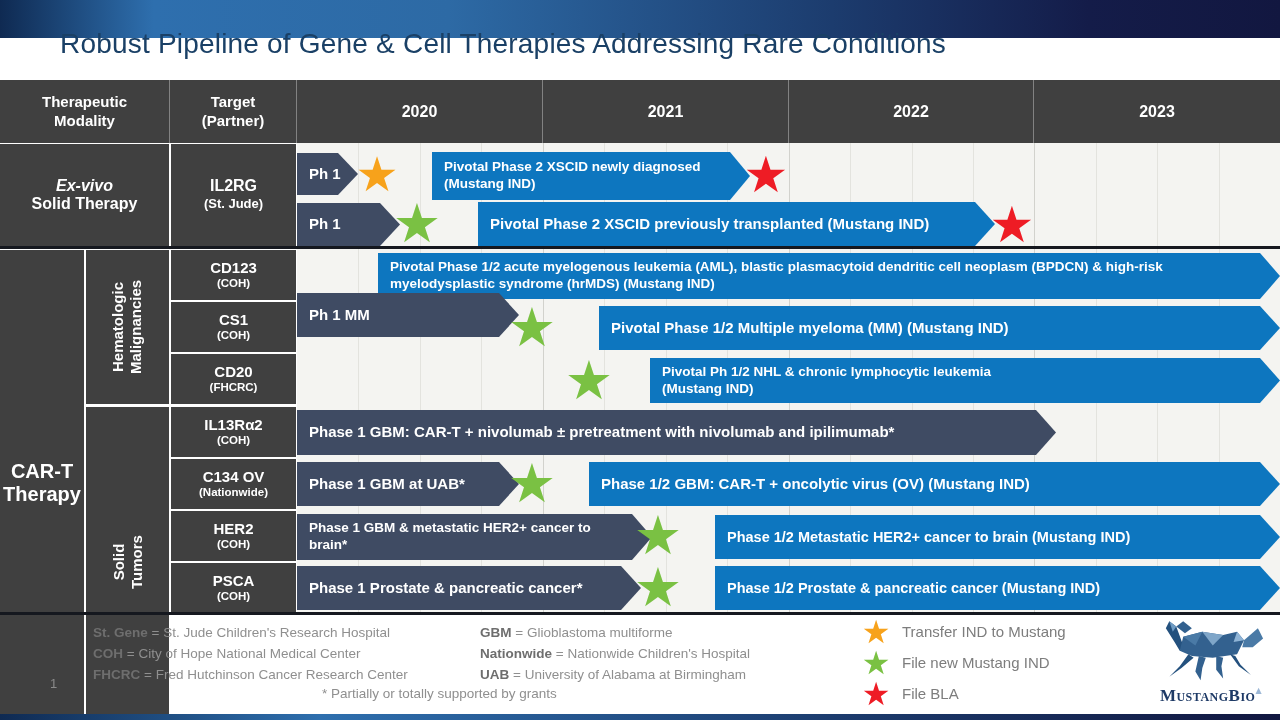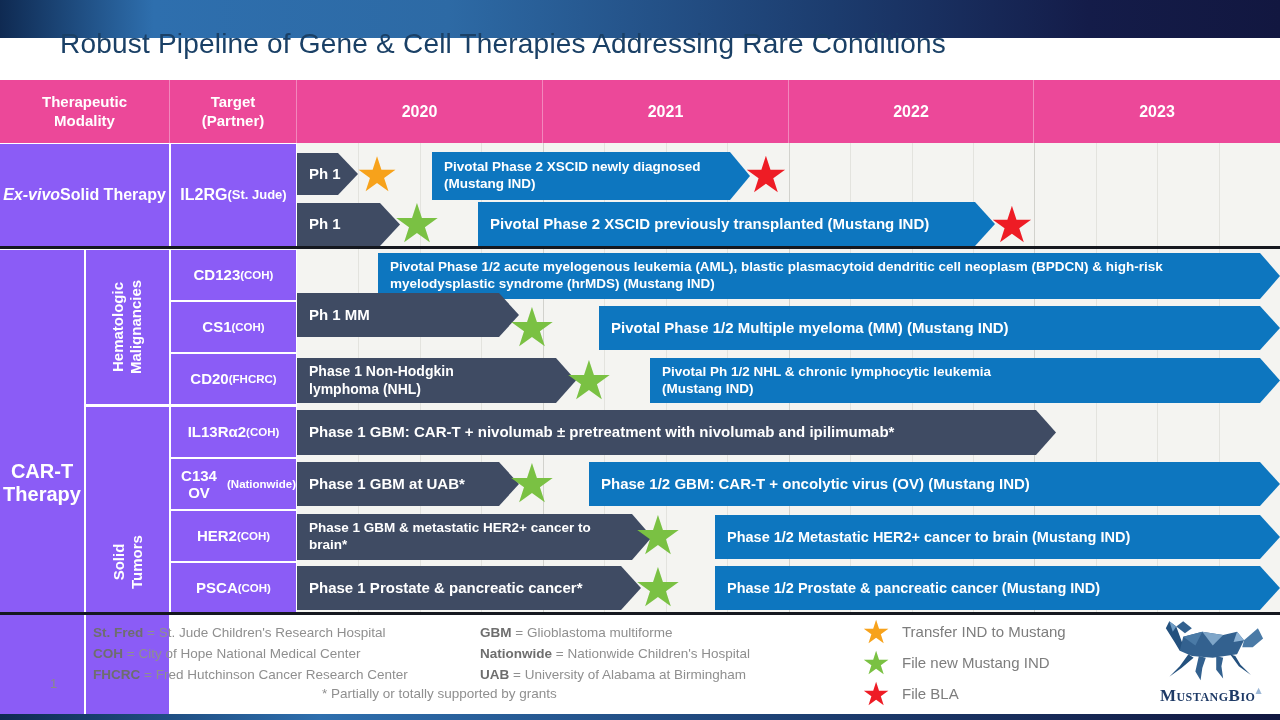--- a/index.html
+++ b/index.html
@@ -5,34 +5,34 @@
   html,body{margin:0;padding:0;background:#fff;}
   .slide{position:relative;width:1280px;height:720px;overflow:hidden;background:#ffffff;
          font-family:"Liberation Sans",sans-serif;-webkit-font-smoothing:antialiased;}
   .topbar{position:absolute;left:0;top:0;width:1280px;height:38px;
           background:linear-gradient(90deg,#0f2a52 0%,#2e6fae 12%,#2d6aa5 35%,#1c3c6e 65%,#141c49 85%,#121740 100%);}
   .bottombar{position:absolute;left:0;bottom:0;width:1280px;height:6px;
           background:linear-gradient(90deg,#0f2a52 0%,#2e6fae 25%,#1c3c6e 65%,#121740 100%);}
   .title{position:absolute;left:60px;top:28px;font-size:28px;color:#1a4066;letter-spacing:.2px;}
 
   
-  .thead{position:absolute;left:0;top:80px;width:1280px;height:63px;background:#ec4899;}
+  .thead{position:absolute;left:0;top:80px;width:1280px;height:63px;background:#404040;}
   .hcell{position:absolute;top:0;height:63px;display:flex;align-items:center;justify-content:center;
          color:#fff;font-weight:bold;font-size:15px;text-align:center;white-space:pre-line;line-height:1.25;
          border-right:1px solid rgba(255,255,255,.35);box-sizing:border-box;}
   .hyear{font-size:16px;}
 
   
   .tbody{position:absolute;left:0;top:143px;width:1280px;height:469px;}
   .tl-bg{position:absolute;left:297px;top:0;width:983px;height:469px;background:#f4f4f1;}
   .gl{position:absolute;top:0;width:1px;height:469px;background:#e3e3de;}
   .gl.y{background:#d2d2cd;}
 
   
-  .cell{position:absolute;background:#8b5cf6;color:#fff;display:flex;flex-direction:row;
+  .cell{position:absolute;background:#404040;color:#fff;display:flex;flex-direction:column;
         align-items:center;justify-content:center;text-align:center;box-sizing:border-box;}
   .cell .nm{font-weight:bold;font-size:15px;line-height:1.15;}
   .cell .pt{font-weight:bold;font-size:11.5px;line-height:1.3;}
   .vflex{display:flex;align-items:center;justify-content:center;}
   .vlabel{transform:rotate(-90deg);white-space:pre;text-align:center;font-weight:bold;font-size:15px;line-height:1.2;}
 
   
   .bar{position:absolute;display:flex;align-items:center;color:#fff;font-weight:bold;
        padding:0 24px 0 12px;box-sizing:border-box;line-height:1.25;
        clip-path:polygon(0 0,calc(100% - 20px) 0,100% 50%,calc(100% - 20px) 100%,0 100%);}
@@ -152,22 +152,20 @@
     <div class="bar slate nowrap" style="left:297px;top:10px;width:61px;height:42px;font-size:15px;">Ph 1</div>
     <div class="bar blue pre" style="left:432px;top:9px;width:318px;height:48px;font-size:13.5px;">Pivotal Phase 2 XSCID newly diagnosed
 (Mustang IND)</div>
     <div class="bar slate nowrap" style="left:297px;top:60px;width:103px;height:43px;font-size:15px;">Ph 1</div>
     <div class="bar blue nowrap" style="left:478px;top:59px;width:517px;height:44px;font-size:15px;">Pivotal Phase 2 XSCID previously transplanted (Mustang IND)</div>
 
     <div class="bar blue pre" style="left:378px;top:110px;width:902px;height:46px;font-size:13.5px;">Pivotal Phase 1/2 acute myelogenous leukemia (AML), blastic plasmacytoid  dendritic cell neoplasm (BPDCN) &amp; high-risk
 myelodysplastic  syndrome (hrMDS) (Mustang IND)</div>
     <div class="bar slate nowrap" style="left:297px;top:150px;width:222px;height:44px;font-size:15px;">Ph 1 MM</div>
     <div class="bar blue nowrap" style="left:599px;top:163px;width:681px;height:44px;font-size:15px;">Pivotal Phase 1/2 Multiple myeloma (MM) (Mustang IND)</div>
-    <div class="bar slate pre" style="left:297px;top:215px;width:279px;height:45px;font-size:14px;">Phase 1 Non-Hodgkin
-lymphoma (NHL)</div>
     <div class="bar blue pre" style="left:650px;top:215px;width:630px;height:45px;font-size:13.5px;">Pivotal Ph 1/2 NHL &amp; chronic lymphocytic  leukemia
 (Mustang IND)</div>
 
     <div class="bar slate nowrap" style="left:297px;top:267px;width:759px;height:45px;font-size:15px;">Phase 1 GBM:  CAR-T + nivolumab ± pretreatment with nivolumab and ipilimumab*</div>
     <div class="bar slate nowrap" style="left:297px;top:319px;width:222px;height:44px;font-size:15px;">Phase 1 GBM at UAB*</div>
     <div class="bar blue nowrap" style="left:589px;top:319px;width:691px;height:44px;font-size:15px;">Phase 1/2 GBM:  CAR-T + oncolytic virus (OV) (Mustang IND)</div>
     <div class="bar slate pre" style="left:297px;top:371px;width:355px;height:46px;font-size:13.5px;">Phase 1 GBM &amp; metastatic HER2+ cancer to
 brain*</div>
     <div class="bar blue nowrap" style="left:715px;top:372px;width:565px;height:44px;font-size:14.5px;">Phase 1/2  Metastatic HER2+ cancer to brain (Mustang IND)</div>
     <div class="bar slate nowrap" style="left:297px;top:423px;width:344px;height:44px;font-size:15px;">Phase 1 Prostate &amp; pancreatic cancer*</div>
@@ -183,21 +181,21 @@
     <span class="star sGreen" style="left:658px;top:393px;font-size:54px;">★</span>
     <span class="star sGreen" style="left:658px;top:445px;font-size:54px;">★</span>
   </div>
 
   <div class="sep" style="top:246px;height:3px;"></div>
   <div class="sep" style="top:612px;height:3px;"></div>
 
   <div class="pagenum">1</div>
 
   <div class="abbr" style="left:93px;top:622px;">
-    <div><b>St. Fred</b> <span>= St. Jude Children's Research Hospital</span></div>
+    <div><b>St. Gene</b> <span>= St. Jude Children's Research Hospital</span></div>
     <div><b>COH</b> <span>= City of Hope National Medical Center</span></div>
     <div><b>FHCRC</b> <span>= Fred Hutchinson Cancer Research Center</span></div>
   </div>
 
   <div class="abbr" style="left:480px;top:622px;">
     <div><b>GBM</b> <span>= Glioblastoma multiforme</span></div>
     <div><b>Nationwide</b> <span>= Nationwide Children's Hospital</span></div>
     <div><b>UAB</b> <span>= University of Alabama at Birmingham</span></div>
   </div>
 

